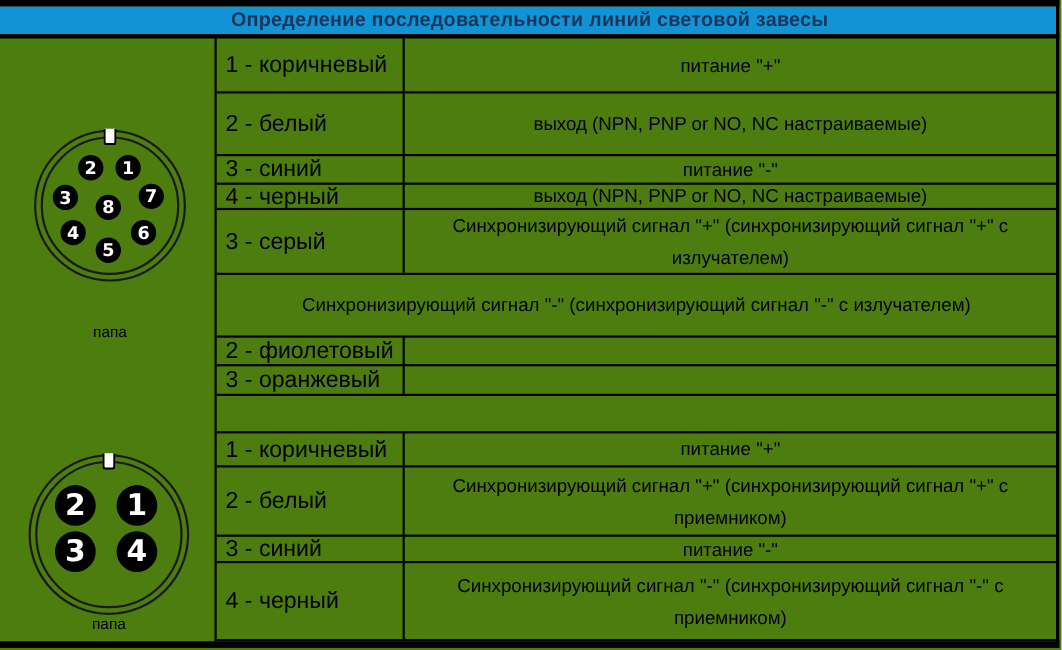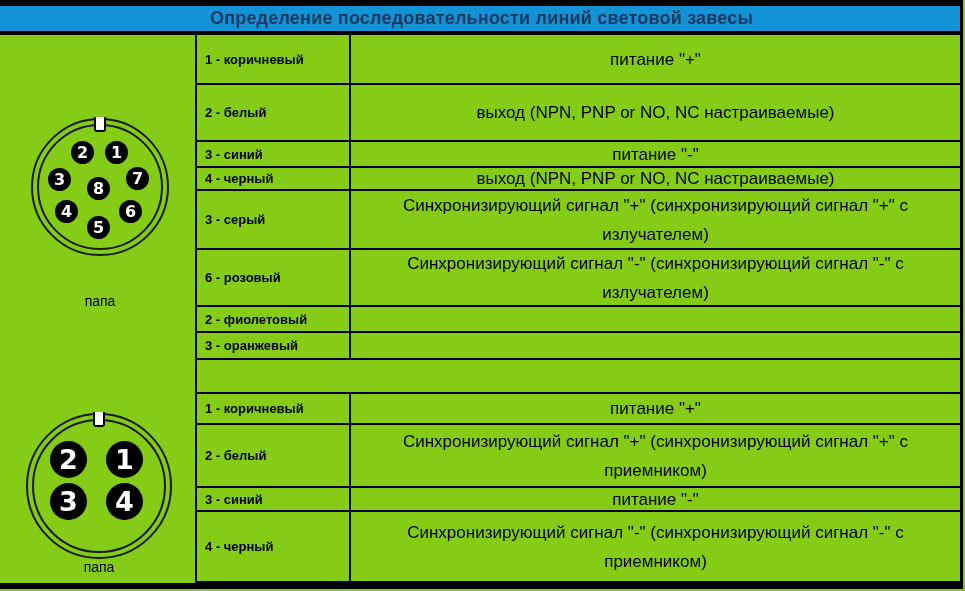--- a/index.html
+++ b/index.html
@@ -1,33 +1,33 @@
 <!DOCTYPE html>
 <html><head>
 <meta charset="utf-8">
 <style>
   * { margin:0; padding:0; box-sizing:border-box; }
   html,body { background:#fff; }
   body { font-family:"Liberation Sans", sans-serif; color:#000; }
-  .page { position:relative; width:965px; height:591px; background:#84cc16; overflow:hidden; }
+  .page { position:relative; width:965px; height:591px; background:#4d7c0f; overflow:hidden; }
 
   
   .top-bar    { position:absolute; left:0; top:0;   width:963px; height:6px;  background:#000; }
   .title-band { position:absolute; left:0; top:6px; width:963px; height:25px; background:#1193d5;
                 display:flex; align-items:center; justify-content:center; }
   .title-band span { font-size:18px; font-weight:bold; color:#17375e; letter-spacing:0.2px; }
   .title-rule { position:absolute; left:0; top:31px; width:963px; height:4px; background:#000; }
   .bottom-bar { position:absolute; left:0; top:583px; width:963px; height:6px; background:#000; }
   .right-rule { position:absolute; left:960px; top:0; width:3px; height:589px; background:#000; }
 
   
   .grid { position:absolute; left:195px; top:35px; width:765px; border-left:2px solid #000; }
   .row  { display:flex; border-bottom:2px solid #000; }
-  .cell-pin  { width:154px; border-right:2px solid #000; display:flex; align-items:center;
-               padding-left:8px; font-size:13px;font-weight:bold; }
+  .cell-pin  { width:171px; border-right:2px solid #000; display:flex; align-items:center;
+               padding-left:8px; font-size:21px; }
   .cell-desc { flex:1; display:flex; align-items:center; justify-content:center;
                text-align:center; font-size:17px; line-height:29px; padding:0 7px; }
   .row-spacer { height:34px; border-bottom:2px solid #000; }
   .h50{height:50px} .h57{height:57px} .h26{height:26px} .h23{height:23px}
   .h59{height:59px} .h27{height:27px} .h31{height:31px} .h63{height:63px}
   .h24{height:24px} .h71{height:71px}
 
   
   .connector { position:absolute; }
   .ring-outer { position:absolute; inset:0; border:2px solid #1a1a1a; border-radius:50%; }
@@ -111,21 +111,20 @@
     </div>
     <div class="row h23">
       <div class="cell-pin">4 - черный</div>
       <div class="cell-desc">выход (NPN, PNP or NO, NC настраиваемые)</div>
     </div>
     <div class="row h59">
       <div class="cell-pin">3 - серый</div>
       <div class="cell-desc">Синхронизирующий сигнал "+" (синхронизирующий сигнал "+" с излучателем)</div>
     </div>
     <div class="row h57">
-      <div class="cell-pin">6 - розовый</div>
       <div class="cell-desc">Синхронизирующий сигнал "-" (синхронизирующий сигнал "-" с излучателем)</div>
     </div>
     <div class="row h26">
       <div class="cell-pin">2 - фиолетовый</div>
     </div>
     <div class="row h27">
       <div class="cell-pin">3 - оранжевый</div>
     </div>
 
     <div class="row-spacer"></div>

